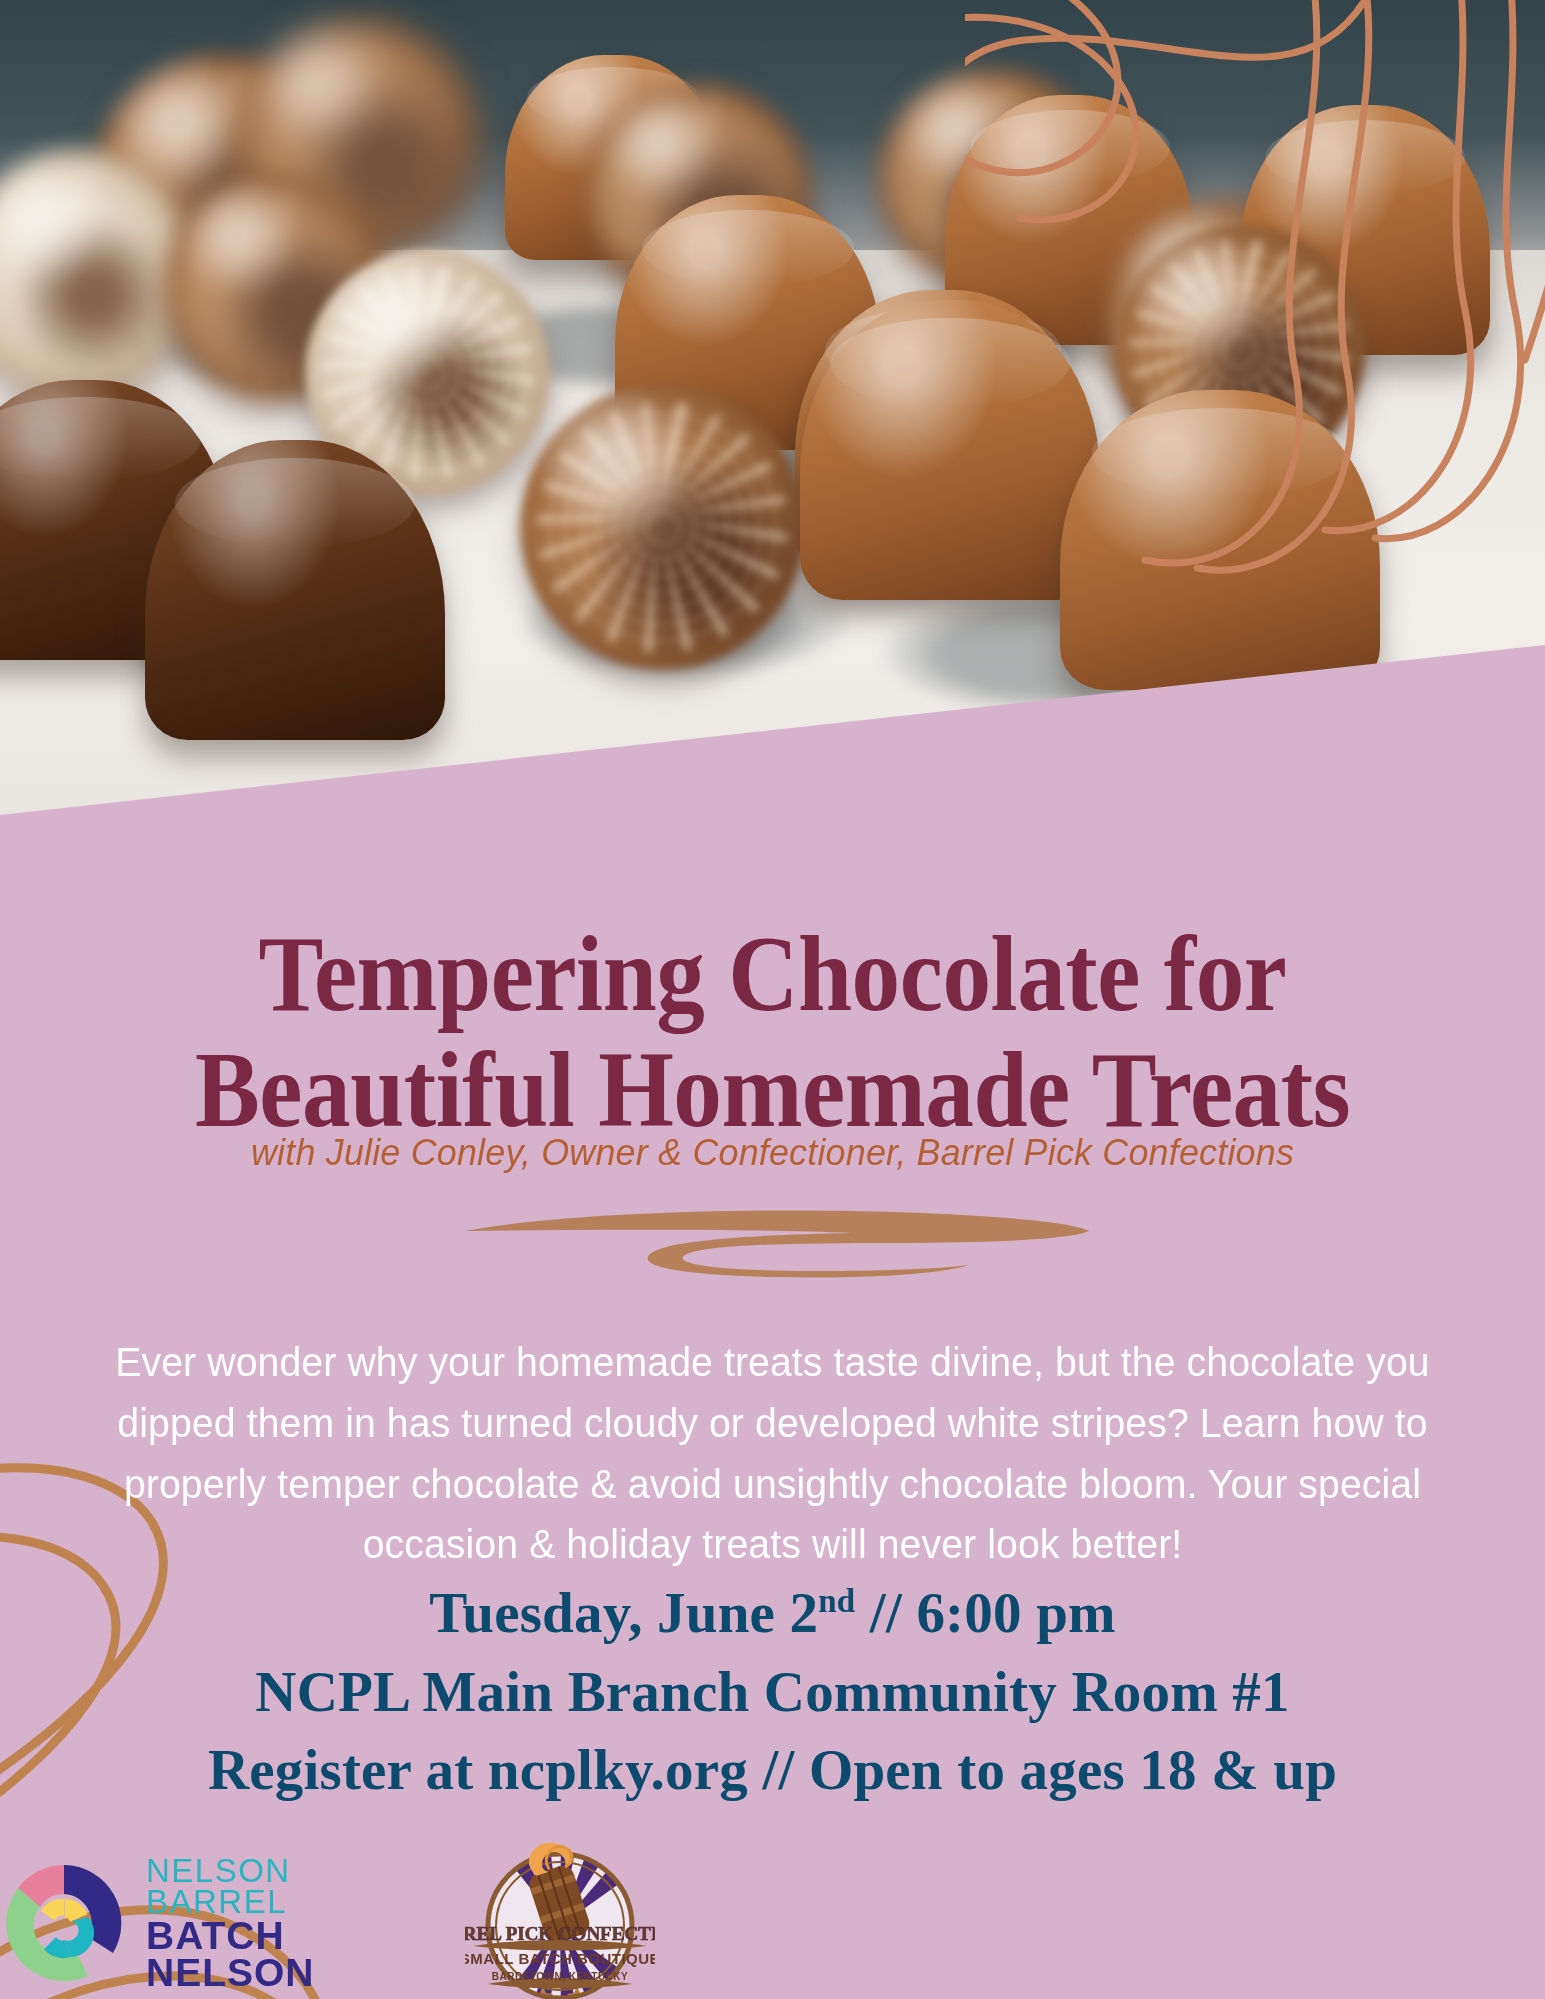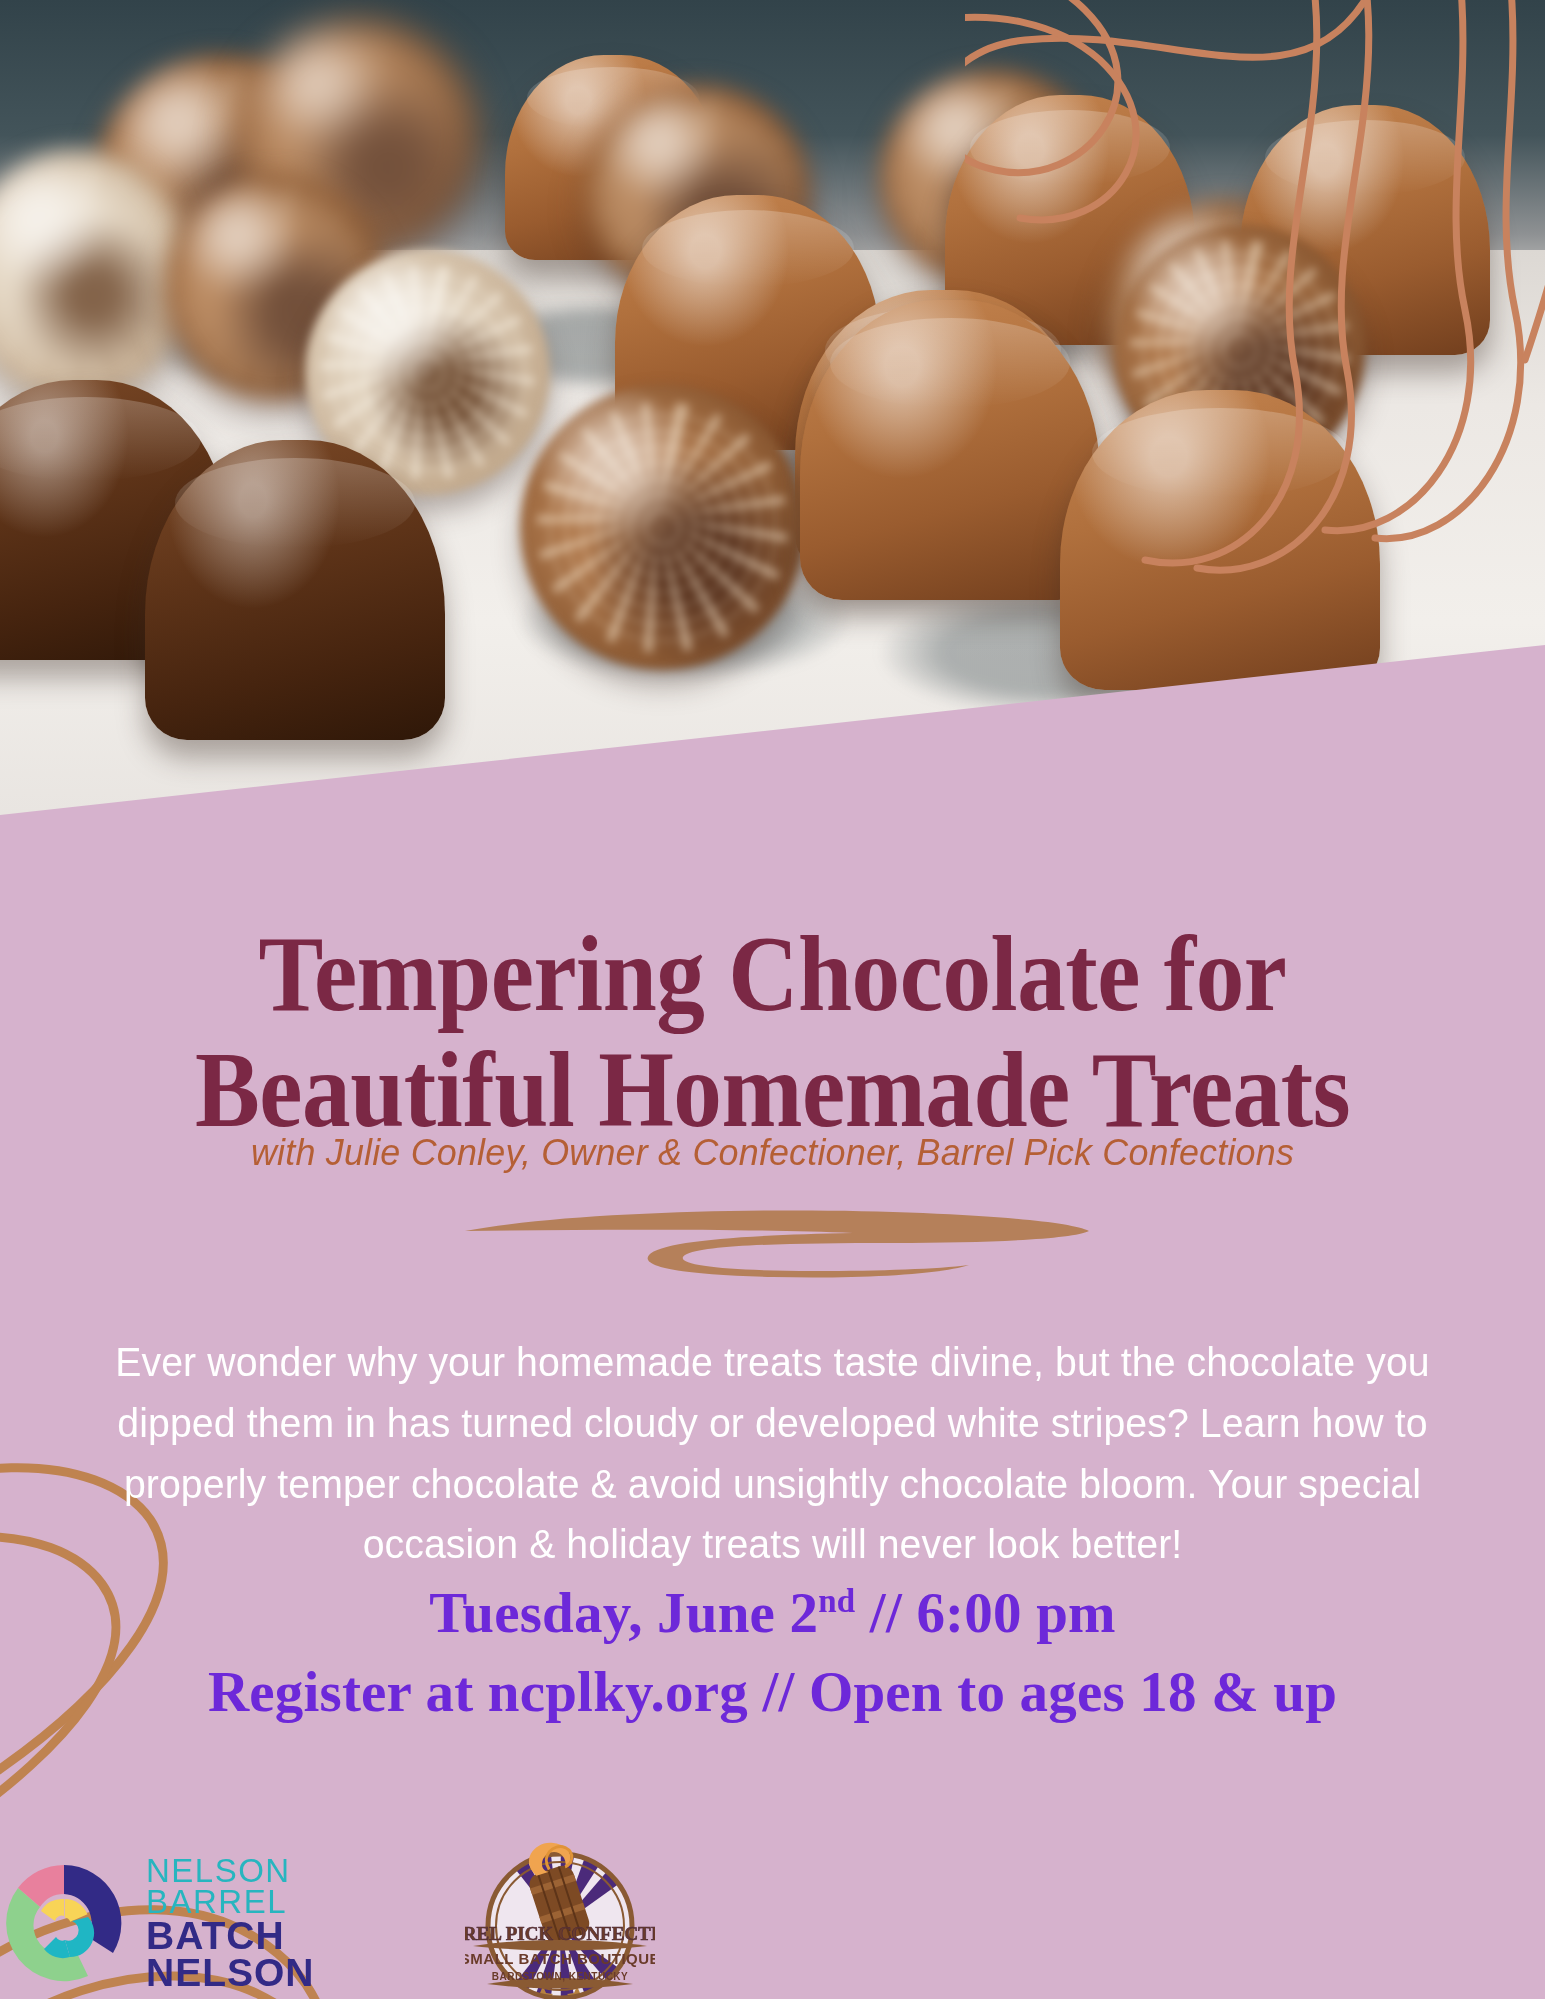--- a/index.html
+++ b/index.html
@@ -151,21 +151,21 @@
     font-size:40px;
     line-height:1.52;
     letter-spacing:0.1px;
     transform:scaleX(.98);
   }
 
   .details{
     position:absolute;
     left:0; right:0; top:1540px;
     text-align:center;
-    color:#6d28d9;
+    color:#0c4a6e;
     font-family:"Liberation Serif", serif;
     font-weight:700;
     font-size:57px;
     line-height:1.38;
     letter-spacing:0.2px;
   }
   .details .dline{display:block; white-space:nowrap;}
   .details sup{font-size:.58em; vertical-align:super; line-height:0;}
 
   
@@ -293,20 +293,21 @@
                C 620 40, 540 44, 440 44 C 330 44, 250 46, 232 56
                C 218 66, 270 72, 360 72 C 430 72, 484 70, 516 66
                C 486 76, 400 80, 320 78 C 230 76, 186 68, 196 56
                C 208 42, 290 36, 400 34 C 300 30, 150 30, 12 32 Z" fill="#b5805a"></path>
     </svg>
 
     <p class="body-copy">Ever wonder why your homemade treats taste divine, but the chocolate you dipped them in has turned cloudy or developed white stripes? Learn how to properly temper chocolate &amp; avoid unsightly chocolate bloom. Your special occasion &amp; holiday treats will never look better!</p>
 
     <div class="details">
       <span class="dline"><span>Tuesday, June 2</span><sup>nd</sup><span> // 6:00 pm</span></span>
+      <span class="dline">NCPL Main Branch Community Room #1</span>
       <span class="dline">Register at ncplky.org // Open to ages 18 &amp; up</span>
     </div>
 
     <div class="logos">
 
       <div class="ncpl">
         <svg class="ncpl-mark" viewBox="0 0 128 128" fill="none">
 
           <path d="M64 6 A58 58 0 0 1 113 94 L88 78 A29 29 0 0 0 64 35 Z" fill="#322a86"></path>
           <path d="M64 6 A58 58 0 0 0 18 29 L40 48 A29 29 0 0 1 64 35 Z" fill="#e8809d"></path>

